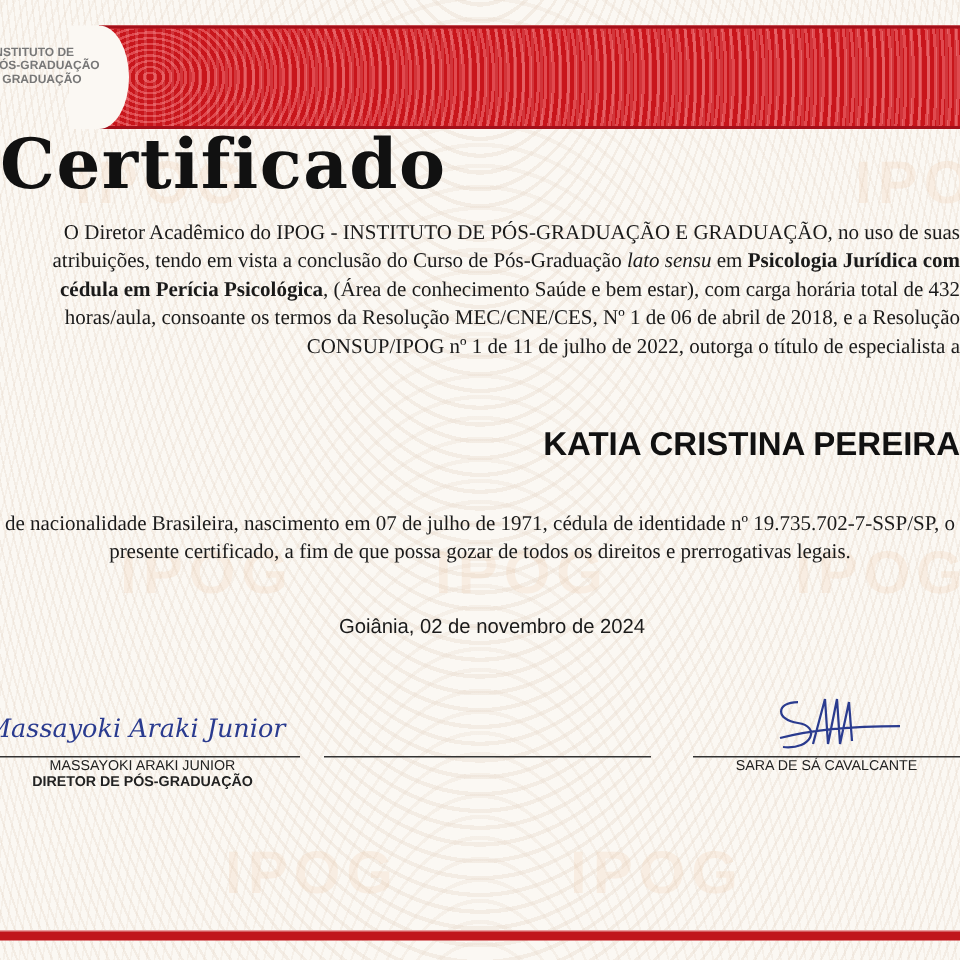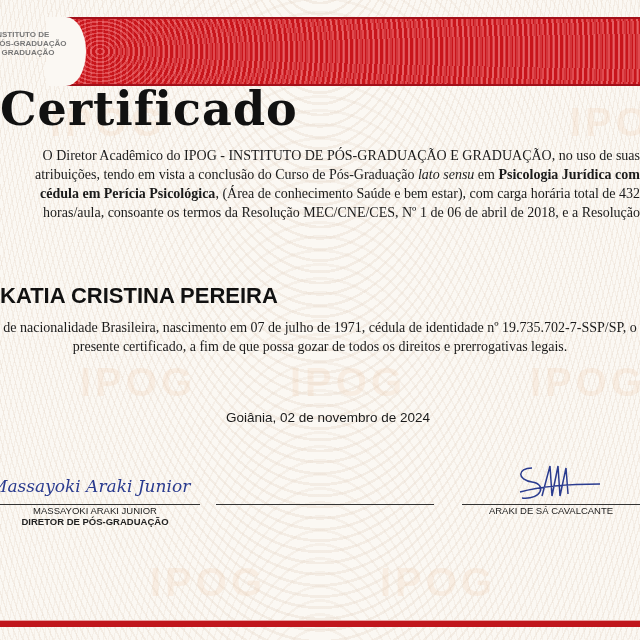--- a/index.html
+++ b/index.html
@@ -41,25 +41,25 @@
   .title {
     position:absolute; left:0; right:0; top:82px; text-align:left; z-index:2;
     font-family:"DejaVu Serif", serif; font-weight:bold; font-size:46px;
     letter-spacing:1px; color:#111;
   }
   .body-text {
     position:absolute; left:0; right:0; top:146px; text-align:right; z-index:2;
     font-size:14px; line-height:19px;
   }
   .name {
-    position:absolute; left:0; right:0; top:283px; text-align:left; z-index:2;
+    position:absolute; left:0; right:0; top:283px; text-align:right; z-index:2;
     font-family:"Liberation Sans", sans-serif; font-weight:bold; font-size:22px; color:#111;
   }
   .details {
-    position:absolute; left:0; right:0; top:318px; text-align:center; z-index:2;
+    position:absolute; left:0; right:0; top:340px; text-align:center; z-index:2;
     font-size:14px; line-height:19px;
   }
   .place-date {
     position:absolute; left:16px; right:0; top:410px; text-align:center; z-index:2;
     font-family:"Liberation Sans", sans-serif; font-size:13.5px;
   }
   .sig {
     position:absolute; z-index:2; text-align:center;
     font-family:"Liberation Sans", sans-serif; color:#222;
   }
@@ -96,20 +96,21 @@
 
 <div class="body-text">
   <div><span>O Diretor Acadêmico do IPOG - INSTITUTO DE PÓS-GRADUAÇÃO E GRADUAÇÃO, no uso de suas</span></div>
   <div>
     <span>atribuições, tendo em vista a conclusão do Curso de Pós-Graduação </span><i>lato sensu</i><span> em </span><b>Psicologia Jurídica com</b>
   </div>
   <div>
     <b>cédula em Perícia Psicológica</b><span>, (Área de conhecimento Saúde e bem estar), com carga horária total de 432</span>
   </div>
   <div><span>horas/aula, consoante os termos da Resolução MEC/CNE/CES, Nº 1 de 06 de abril de 2018, e a Resolução</span></div>
+  <div><span>CONSUP/IPOG nº 1 de 11 de julho de 2022, outorga o título de especialista a</span></div>
 </div>
 
 <div class="name">KATIA CRISTINA PEREIRA</div>
 
 <div class="details">
   <div>de nacionalidade Brasileira, nascimento em 07 de julho de 1971, cédula de identidade nº 19.735.702-7-SSP/SP, o</div>
   <div>presente certificado, a fim de que possa gozar de todos os direitos e prerrogativas legais.</div>
 </div>
 
 <div class="place-date">Goiânia, 02 de novembro de 2024</div>
@@ -123,16 +124,16 @@
 
 <div class="sig" style="left:216px;top:484px;width:218px">
   <div class="line" style="margin-top:20px"></div>
 </div>
 
 <div class="sig" style="left:462px;top:484px;width:178px">
   <svg style="position:absolute;left:50px;top:-24px" width="90" height="46" viewBox="0 0 90 46">
     <path d="M20 8 C5 8 5 20 20 22 C35 24 30 40 10 38 M30 36 L38 6 L40 36 L46 6 L48 36 L54 8 L56 34 M8 32 C30 26 60 24 88 24" stroke="#2a3b8f" stroke-width="1.5" fill="none"></path>
   </svg>
   <div class="line" style="margin-top:20px"></div>
-  <div class="nm">ARAKI DE SÁ CAVALCANTE</div>
+  <div class="nm">SARA DE SÁ CAVALCANTE</div>
 </div>
 
 <div class="footer-rule"></div>
 
 </body></html>

